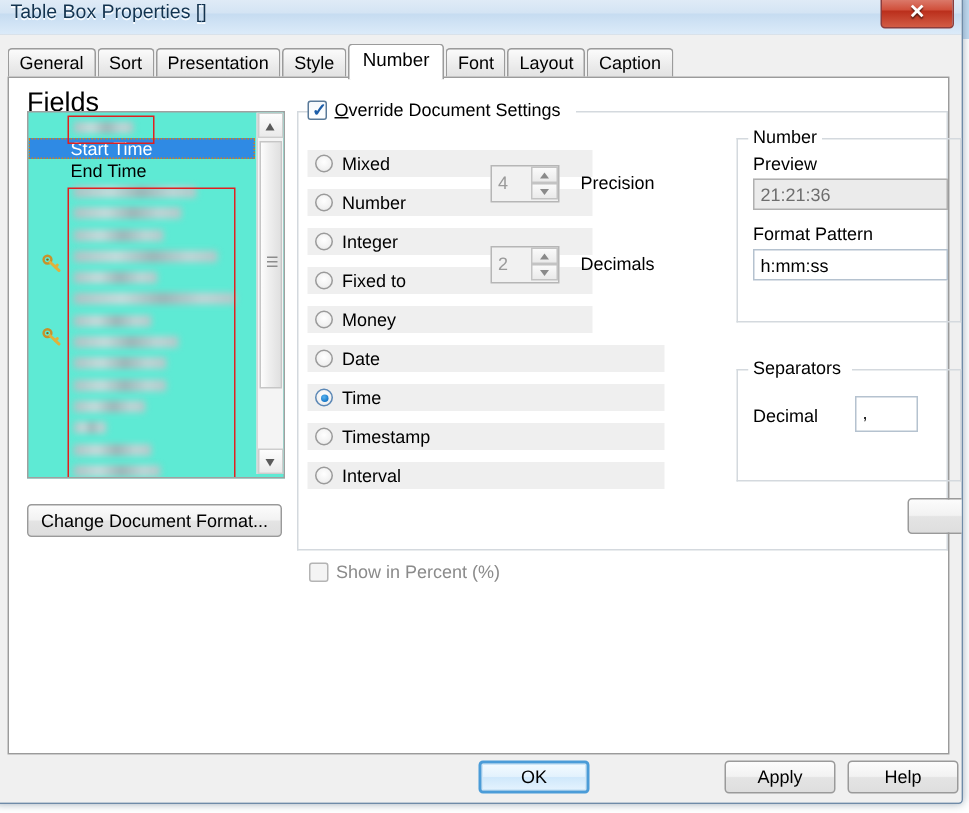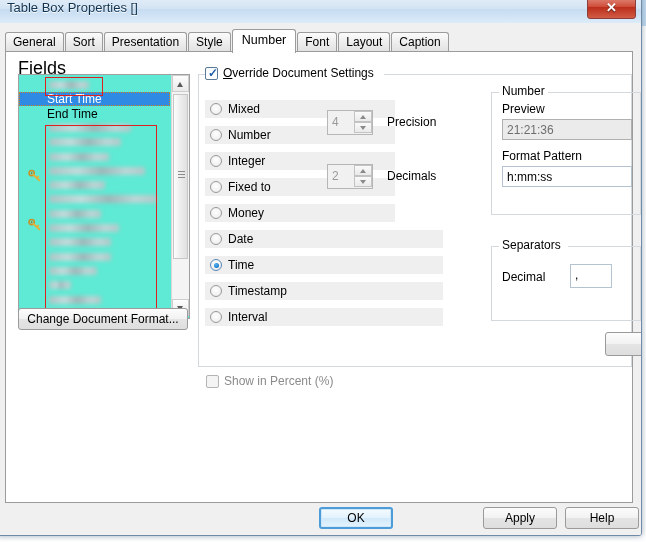--- a/index.html
+++ b/index.html
@@ -382,21 +382,21 @@
                 <i></i>
                 <i></i>
               </div>
           </div>
           <div id="sb-down" class="sb-arrow">
               <div class="tri"></div>
             </div>
         </div>
       </div>
 
-      <button class="btn" id="change-doc-format" style="left:12px;top:256px;width:170px;height:22px;">Change Document Format...</button>
+      <button class="btn" id="change-doc-format" style="left:12px;top:284px;width:170px;height:22px;">Change Document Format...</button>
 
       <div id="override-group">
         <div class="gb-top-l"></div>
         <div class="gb-top-r"></div>
 
         <div id="override-check">
           <div class="chk">
             <span class="tick">✓</span>
           </div>
           <div class="chk-label"><u>O</u><span>verride Document Settings</span></div>

